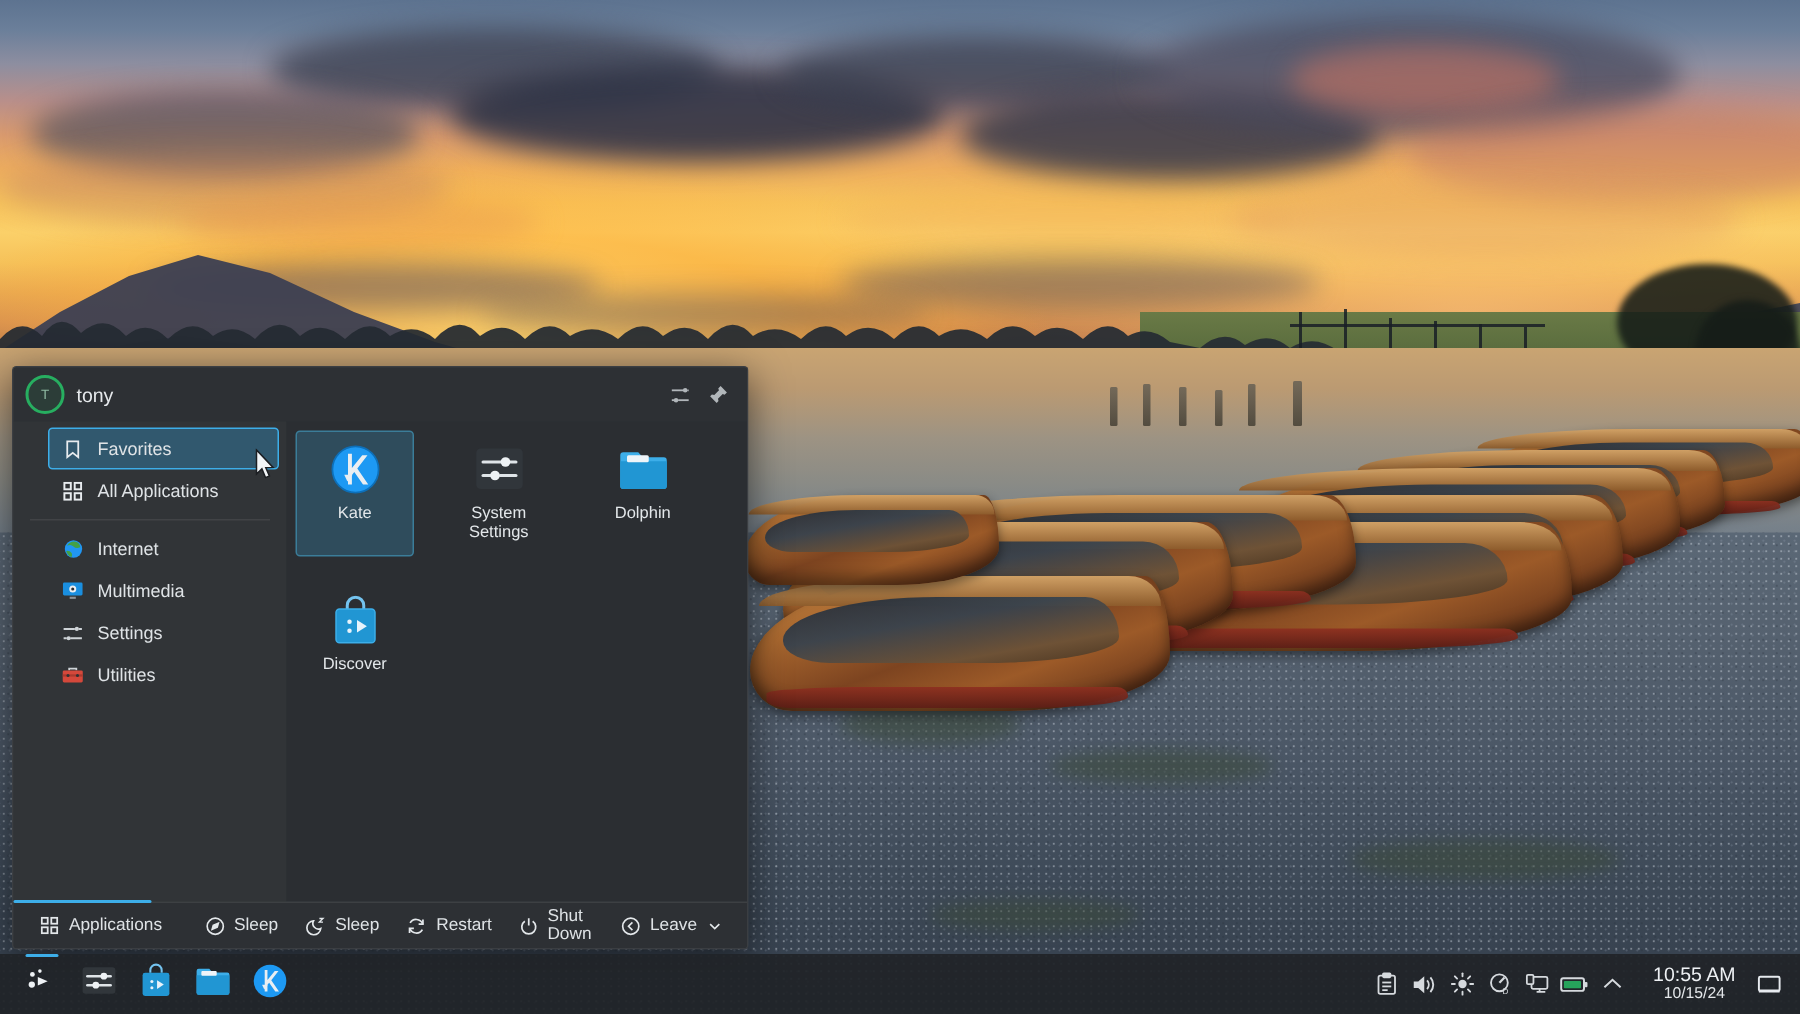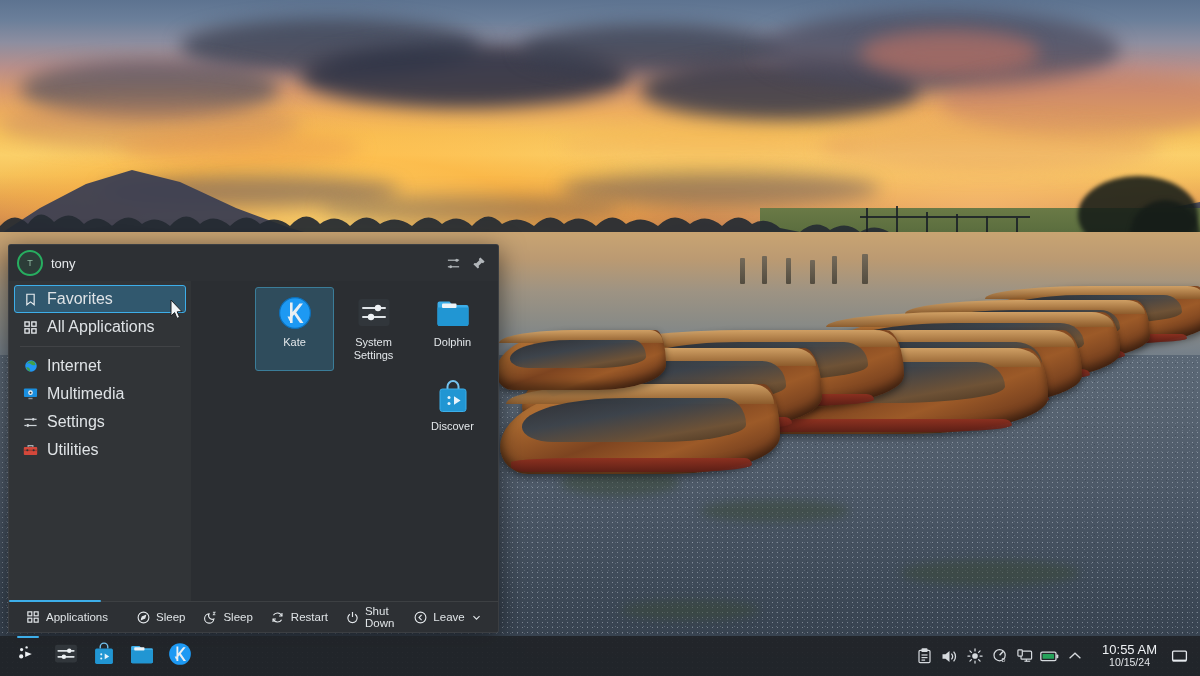--- a/index.html
+++ b/index.html
@@ -133,31 +133,32 @@
   .kf-body { flex:1 1 auto; display:flex; min-height:0; }
 
   .kf-side {
     width:172px; flex:0 0 172px;
     background:#313437;
     padding:4px 5px 0 5px;
     display:flex; flex-direction:column; gap:0;
   }
   .side-item {
     height:26px; display:flex; align-items:center; gap:9px;
-    padding:0 8px; border-radius:3px; color:#dfe3e6; font-size:16px;
+    padding:0 8px; border-radius:3px; color:#dfe3e6; font-size:12px;
     border:1px solid transparent;
+    margin-left:18px;
   }
   .side-item.selected {
     background:#31586e; border:1px solid #3daee9;
   }
   .side-ico { width:15px; height:15px; display:flex; align-items:center; justify-content:center; flex:0 0 15px; }
   .side-sep { height:1px; background:rgba(255,255,255,.08); margin:5px 6px; }
 
   .kf-main { flex:1 1 auto; background:#2b2e32; padding:6px 6px 0 6px; }
-  .app-grid { display:flex; flex-wrap:wrap; gap:0;justify-content:flex-end; }
+  .app-grid { display:flex; flex-wrap:wrap; gap:17px; }
   .app-tile {
     width:77px; height:74px;
     display:flex; flex-direction:column; align-items:center; justify-content:flex-start;
     padding-top:8px; gap:6px; border-radius:3px;
     border:1px solid transparent;
     color:#e3e7ea; font-size:11px; text-align:center; line-height:13px;
   }
   .app-tile.selected { background:#2f4c5c; border:1px solid #3b7d99; }
   .app-ico { width:34px; height:34px; display:flex; align-items:center; justify-content:center; }
 

